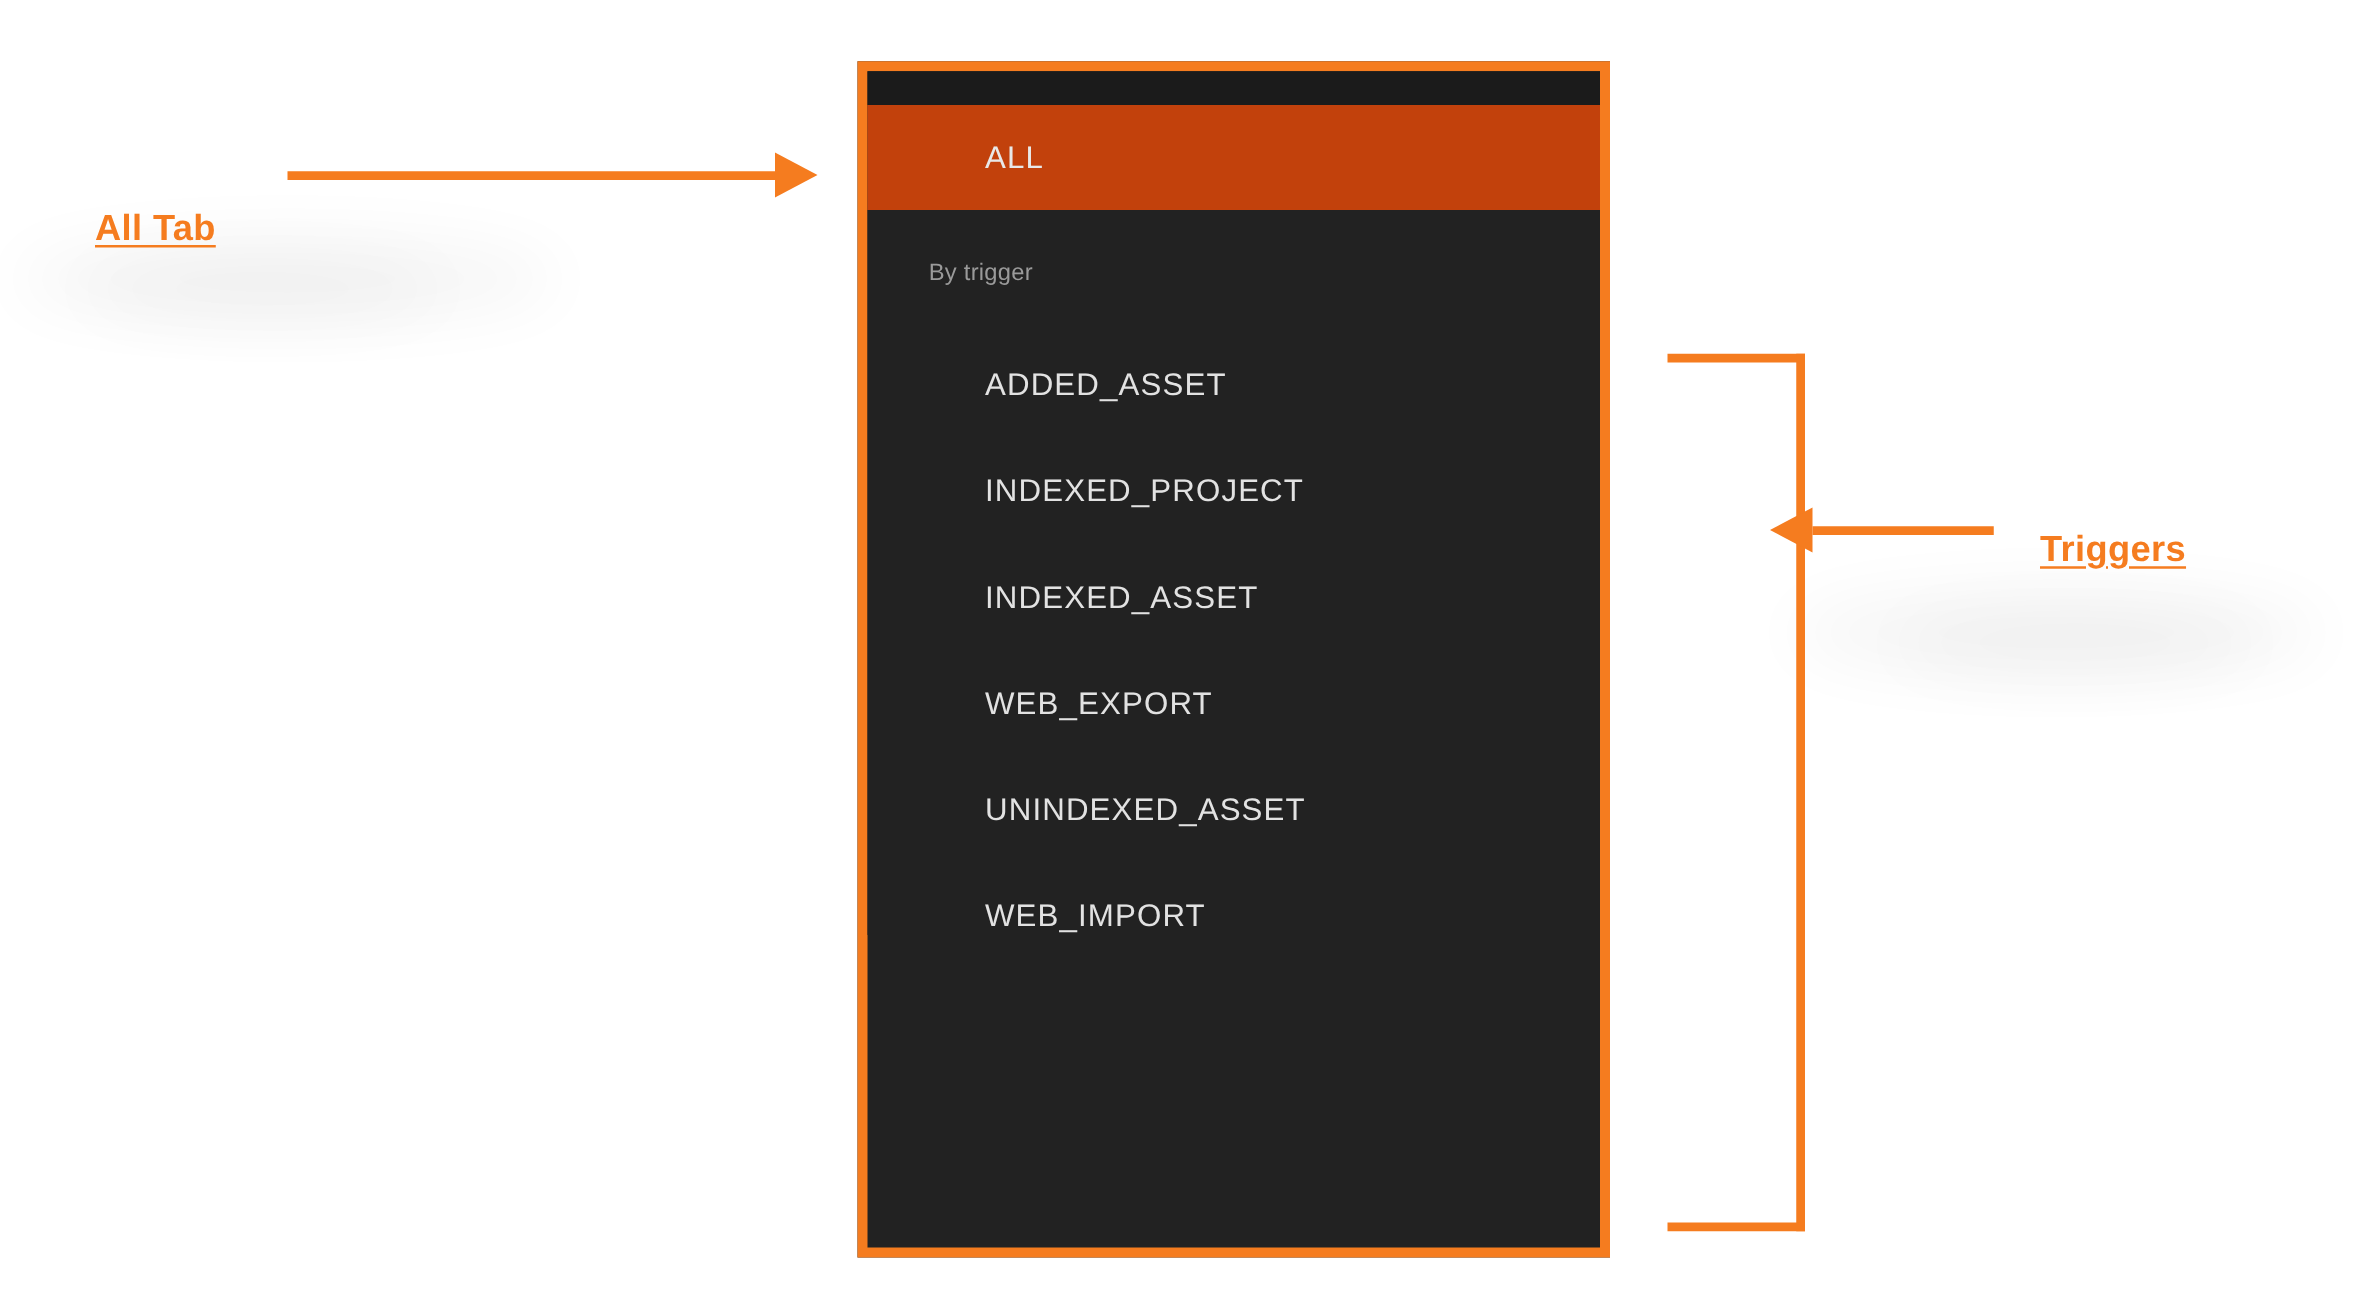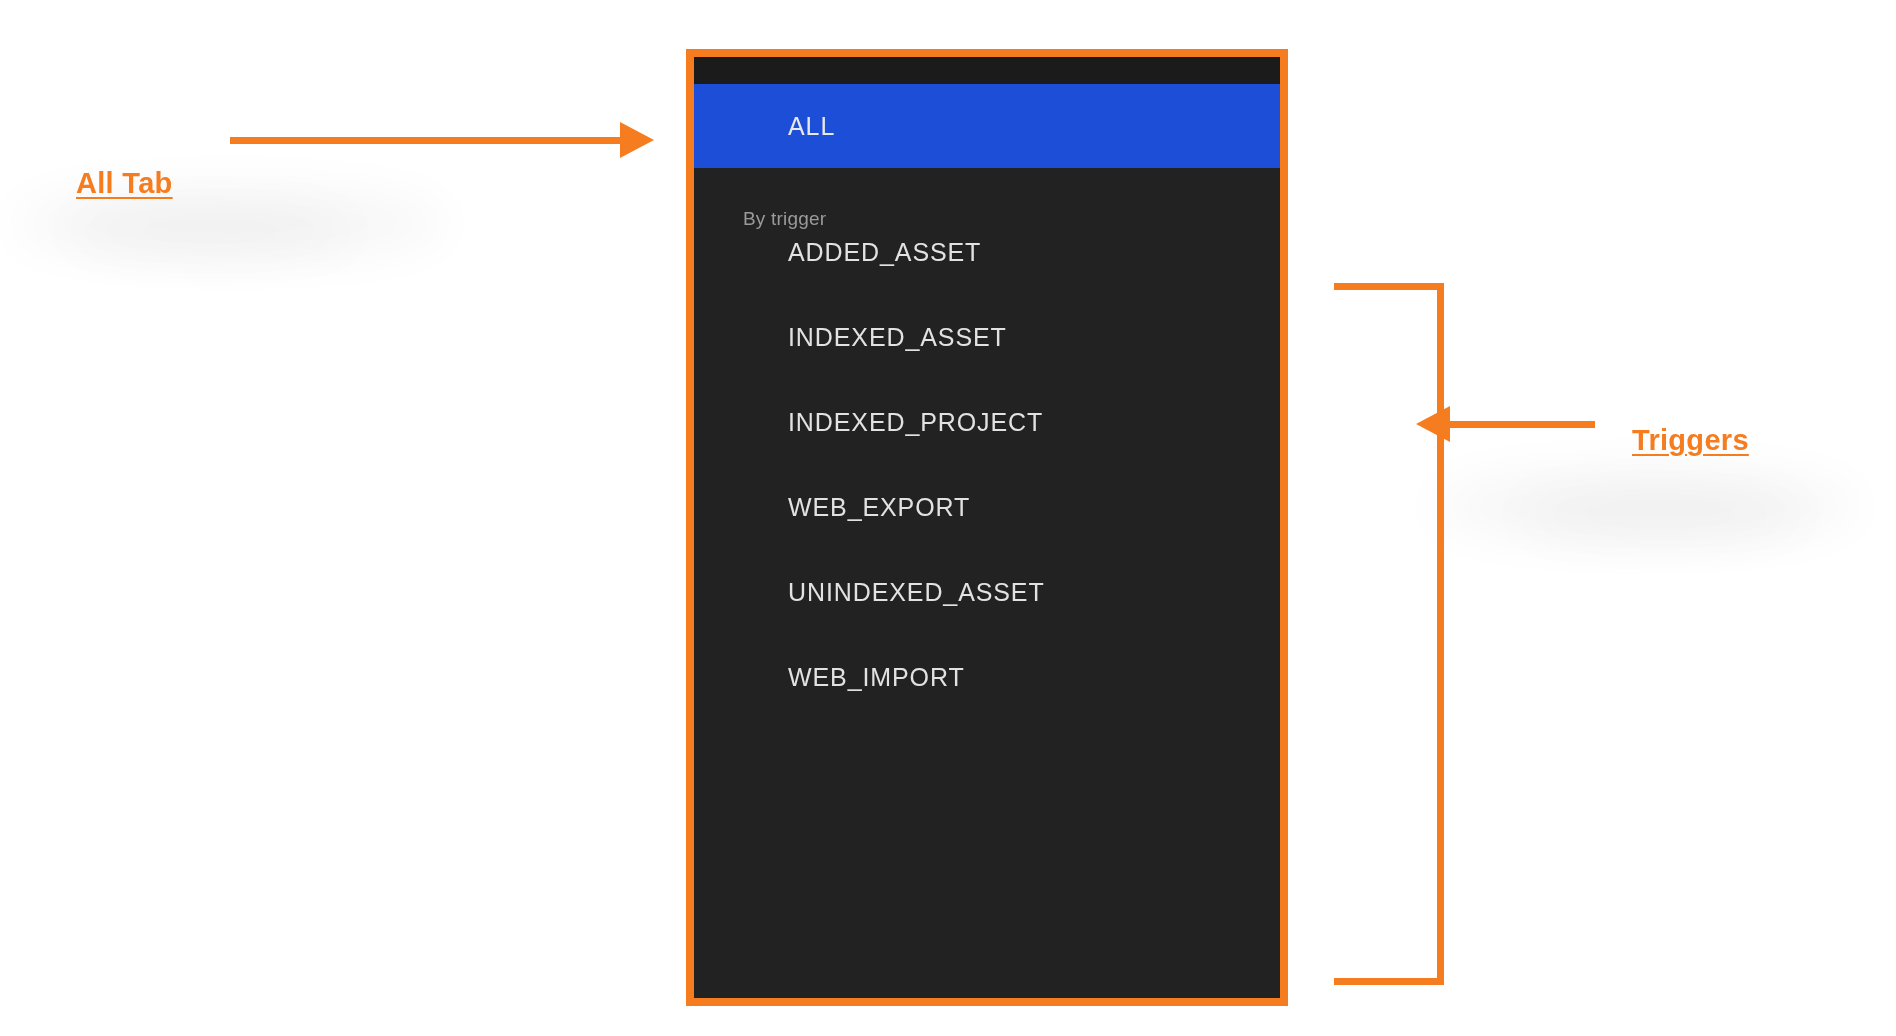--- a/index.html
+++ b/index.html
@@ -45,21 +45,21 @@
   }
 
   .panel-topstrip {
     height: 27px;
     background: #1b1b1b;
     width: 100%;
   }
 
   .tab-all {
     height: 84px;
-    background: #1d4ed8;
+    background: #c2410c;
     display: flex;
     align-items: center;
     padding-left: 94px;
     cursor: pointer;
   }
   .tab-all-label {
     color: #e8e8e8;
     font-size: 25px;
     letter-spacing: 0.9px;
   }
@@ -74,21 +74,21 @@
     font-size: 19px;
     padding: 28px 0 0 49px;
     letter-spacing: 0.2px;
   }
 
   .trigger-list { list-style: none; margin-top: 8px; }
 
   .trigger-item {
     height: 85px;
     display: flex;
-    align-items: flex-start;
+    align-items: flex-end;
     padding-left: 94px;
     color: #e2e2e2;
     font-size: 25px;
     letter-spacing: 0.9px;
     cursor: pointer;
   }
 
   
   .anno-label {
     position: absolute;
@@ -163,24 +163,24 @@
 
     <div class="panel-body">
 
       <div class="group-header">By trigger</div>
 
       <ul class="trigger-list">
         <li class="trigger-item">
           <span>ADDED_ASSET</span>
         </li>
         <li class="trigger-item">
+          <span>INDEXED_PROJECT</span>
+        </li>
+        <li class="trigger-item">
           <span>INDEXED_ASSET</span>
-        </li>
-        <li class="trigger-item">
-          <span>INDEXED_PROJECT</span>
         </li>
         <li class="trigger-item">
           <span>WEB_EXPORT</span>
         </li>
         <li class="trigger-item">
           <span>UNINDEXED_ASSET</span>
         </li>
         <li class="trigger-item">
           <span>WEB_IMPORT</span>
         </li>

